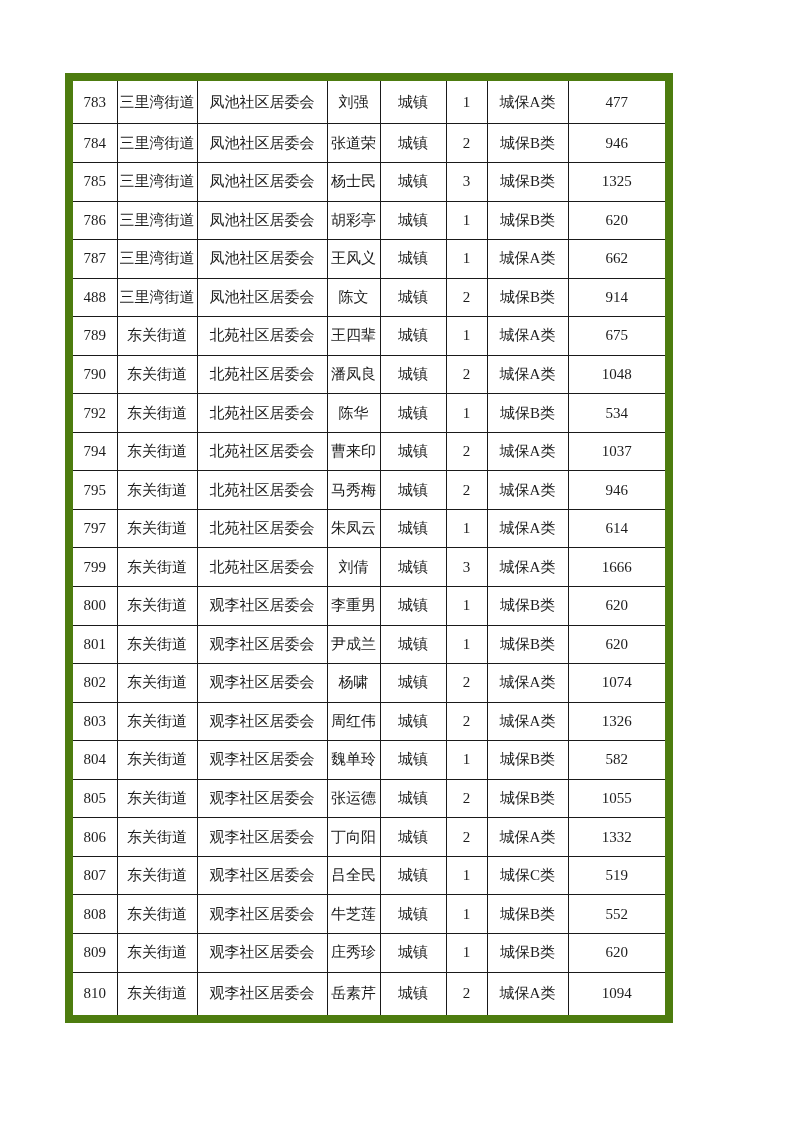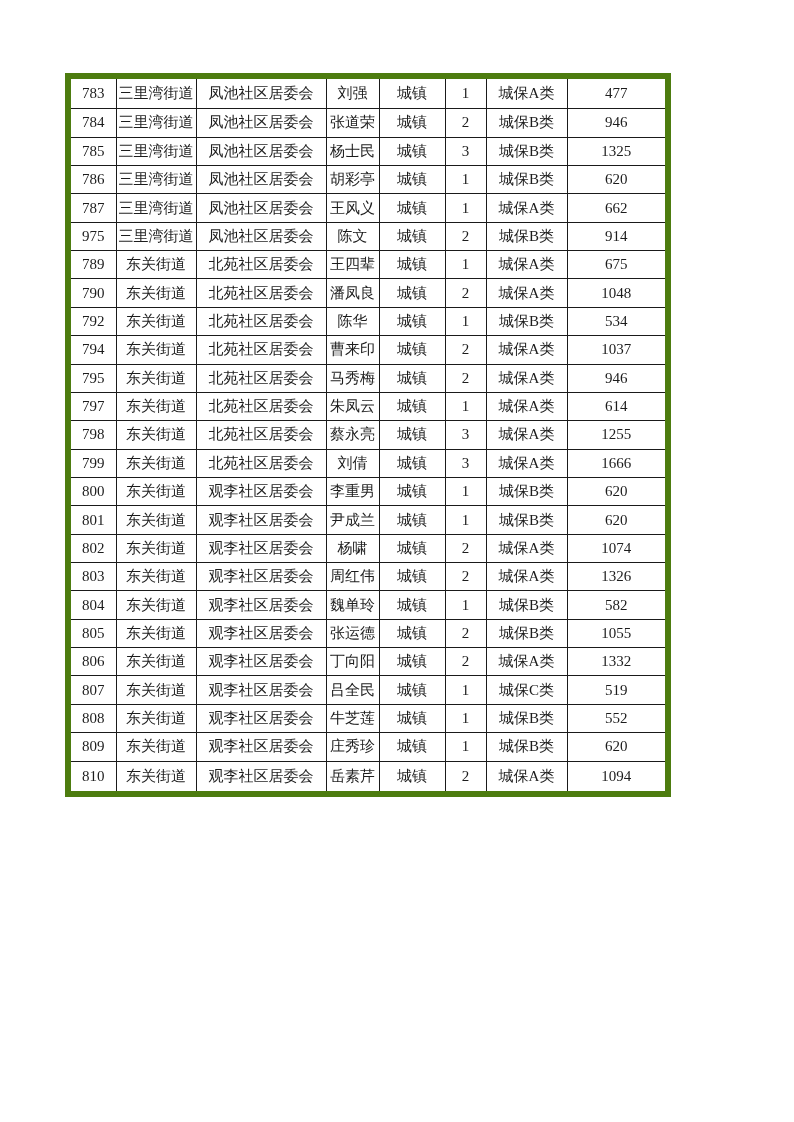--- a/index.html
+++ b/index.html
@@ -21,22 +21,22 @@
   }
   .table-wrap {
     position: absolute;
     left: 65px;
     top: 73px;
   }
   table.roster {
     border-collapse: collapse;
     table-layout: fixed;
     width: 600px;
-    height: 724px;
-    border: 6px solid #4d7c0f;
+    height: 950px;
+    border: 8px solid #4d7c0f;
   }
   table.roster td {
     border: 1.5px solid #1a1a1a;
     text-align: center;
     vertical-align: middle;
     padding: 0;
     font-size: 15px;
     color: #1c1c1c;
     white-space: nowrap;
     overflow: hidden;
@@ -113,21 +113,21 @@
             <td>787</td>
             <td>三里湾街道</td>
             <td>凤池社区居委会</td>
             <td>王风义</td>
             <td>城镇</td>
             <td>1</td>
             <td>城保A类</td>
             <td>662</td>
           </tr>
           <tr>
-            <td>975</td>
+            <td>488</td>
             <td>三里湾街道</td>
             <td>凤池社区居委会</td>
             <td>陈文</td>
             <td>城镇</td>
             <td>2</td>
             <td>城保B类</td>
             <td>914</td>
           </tr>
           <tr>
             <td>789</td>
@@ -181,30 +181,20 @@
           </tr>
           <tr>
             <td>797</td>
             <td>东关街道</td>
             <td>北苑社区居委会</td>
             <td>朱凤云</td>
             <td>城镇</td>
             <td>1</td>
             <td>城保A类</td>
             <td>614</td>
-          </tr>
-          <tr>
-            <td>798</td>
-            <td>东关街道</td>
-            <td>北苑社区居委会</td>
-            <td>蔡永亮</td>
-            <td>城镇</td>
-            <td>3</td>
-            <td>城保A类</td>
-            <td>1255</td>
           </tr>
           <tr>
             <td>799</td>
             <td>东关街道</td>
             <td>北苑社区居委会</td>
             <td>刘倩</td>
             <td>城镇</td>
             <td>3</td>
             <td>城保A类</td>
             <td>1666</td>

